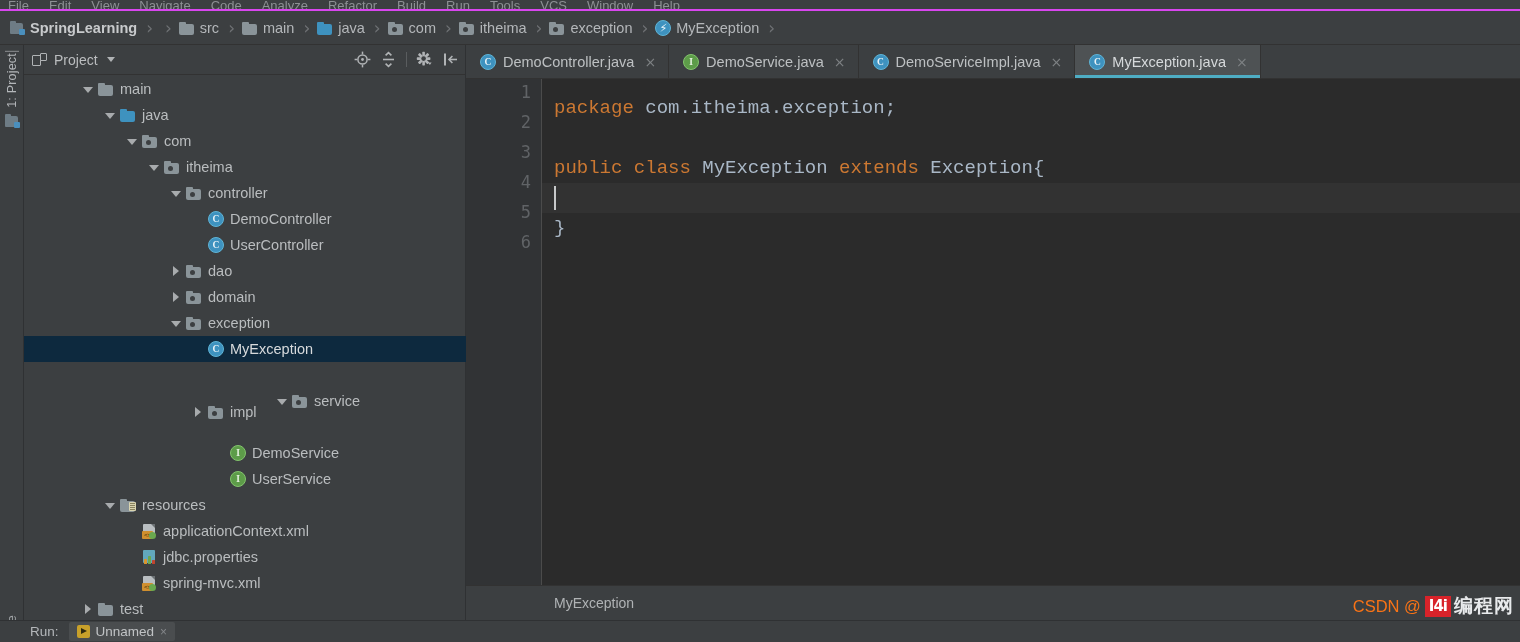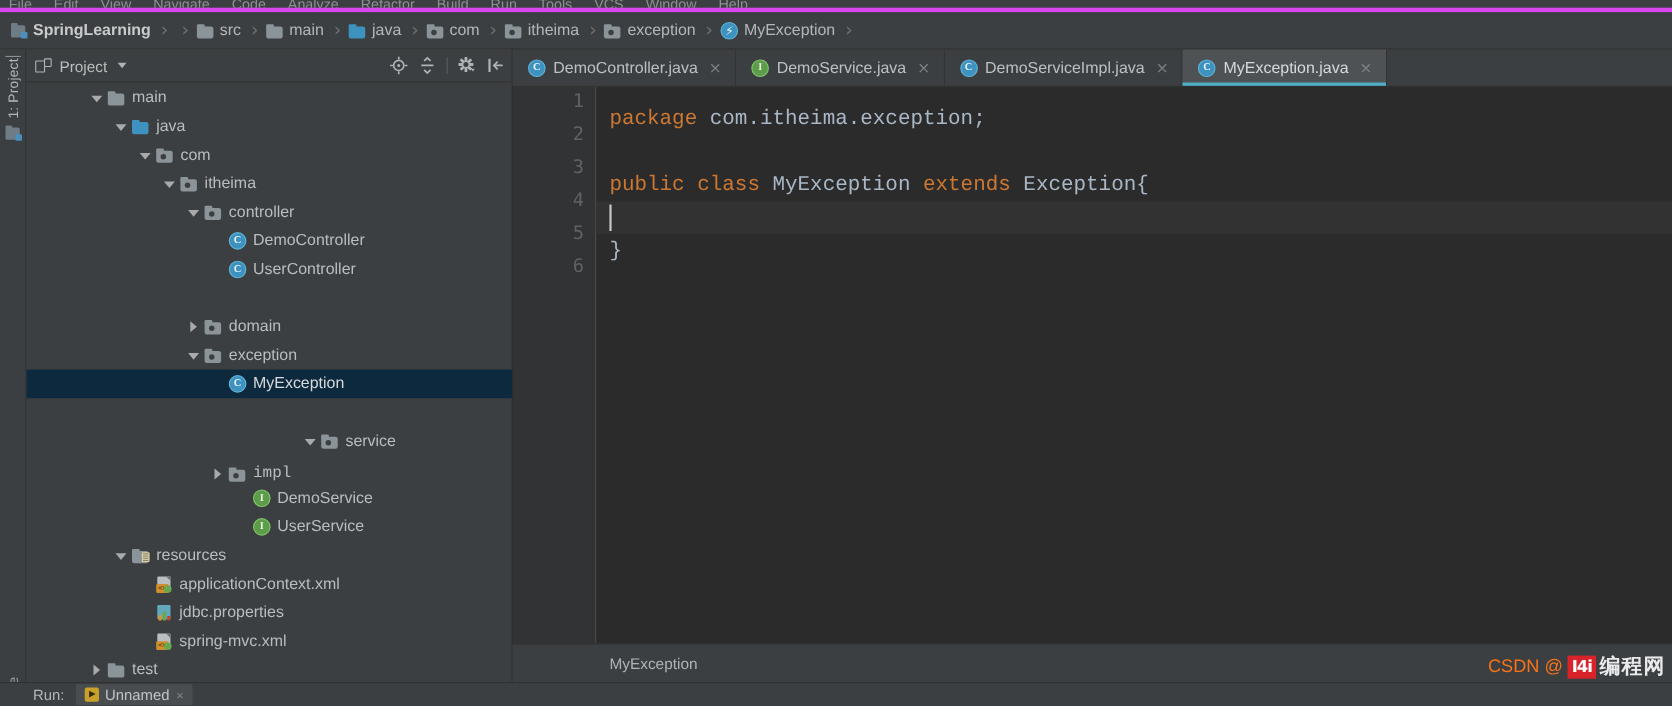--- a/index.html
+++ b/index.html
@@ -9,21 +9,21 @@
     font-family: "Liberation Sans", sans-serif;
     overflow: hidden;
   }
   #app { position: relative; width: 1520px; height: 642px; }
 
   
   .menubar {
     position: absolute; top: 0; left: 0; width: 1520px; height: 11px;
     background: #3c3f41; overflow: hidden;
     display: flex; align-items: flex-end; gap: 20px; padding-left: 8px;
-    border-bottom: 4px solid #d946ef;
+    border-bottom: 2px solid #d946ef;
   }
   .menubar .mi {
     font-size: 13px; color: #8d9094; line-height: 13px;
     white-space: nowrap; transform: translateY(3px);
   }
 
   
   .navbar {
     position: absolute; top: 12px; left: 0; width: 1520px; height: 33px;
     background: #3c3f41;
@@ -541,20 +541,31 @@
             <span class="tlabel">DemoController</span>
           </div>
         </div>
         <div class="trow" style="top: 156px; position: absolute; left: 0px; width: 442px;">
           <div class="tw" style="padding-left: 168px;">
             <span class="arrow none"></span>
             <span class="badge-round badge-class">C</span>
             <span class="tlabel">UserController</span>
           </div>
         </div>
+        <div class="trow" style="top: 182px; position: absolute; left: 0px; width: 442px;">
+          <div class="tw" style="padding-left: 146px;">
+            <span class="arrow right"></span>
+            <span class="ico ico-pkg">
+              <span class="ftab"></span>
+              <span class="fbody"></span>
+              <span class="dot"></span>
+            </span>
+            <span class="tlabel">dao</span>
+          </div>
+        </div>
         <div class="trow" style="top: 208px; position: absolute; left: 0px; width: 442px;">
           <div class="tw" style="padding-left: 146px;">
             <span class="arrow right"></span>
             <span class="ico ico-pkg">
               <span class="ftab"></span>
               <span class="fbody"></span>
               <span class="dot"></span>
             </span>
             <span class="tlabel">domain</span>
           </div>
@@ -581,21 +592,21 @@
           <div class="tw" style="padding-left: 146px;">
             <span class="arrow down"></span>
             <span class="ico ico-pkg">
               <span class="ftab"></span>
               <span class="fbody"></span>
               <span class="dot"></span>
             </span>
             <span class="tlabel">service</span>
           </div>
         </div>
-        <div class="trow" style="top: 342px; position: absolute; left: 0px; width: 442px; font-family: Liberation Mono, monospace;">
+        <div class="trow" style="top: 323px; position: absolute; left: 0px; width: 442px;">
           <div class="tw" style="padding-left: 168px;">
             <span class="arrow right"></span>
             <span class="ico ico-pkg">
               <span class="ftab"></span>
               <span class="fbody"></span>
               <span class="dot"></span>
             </span>
             <span class="tlabel">impl</span>
           </div>
         </div>

